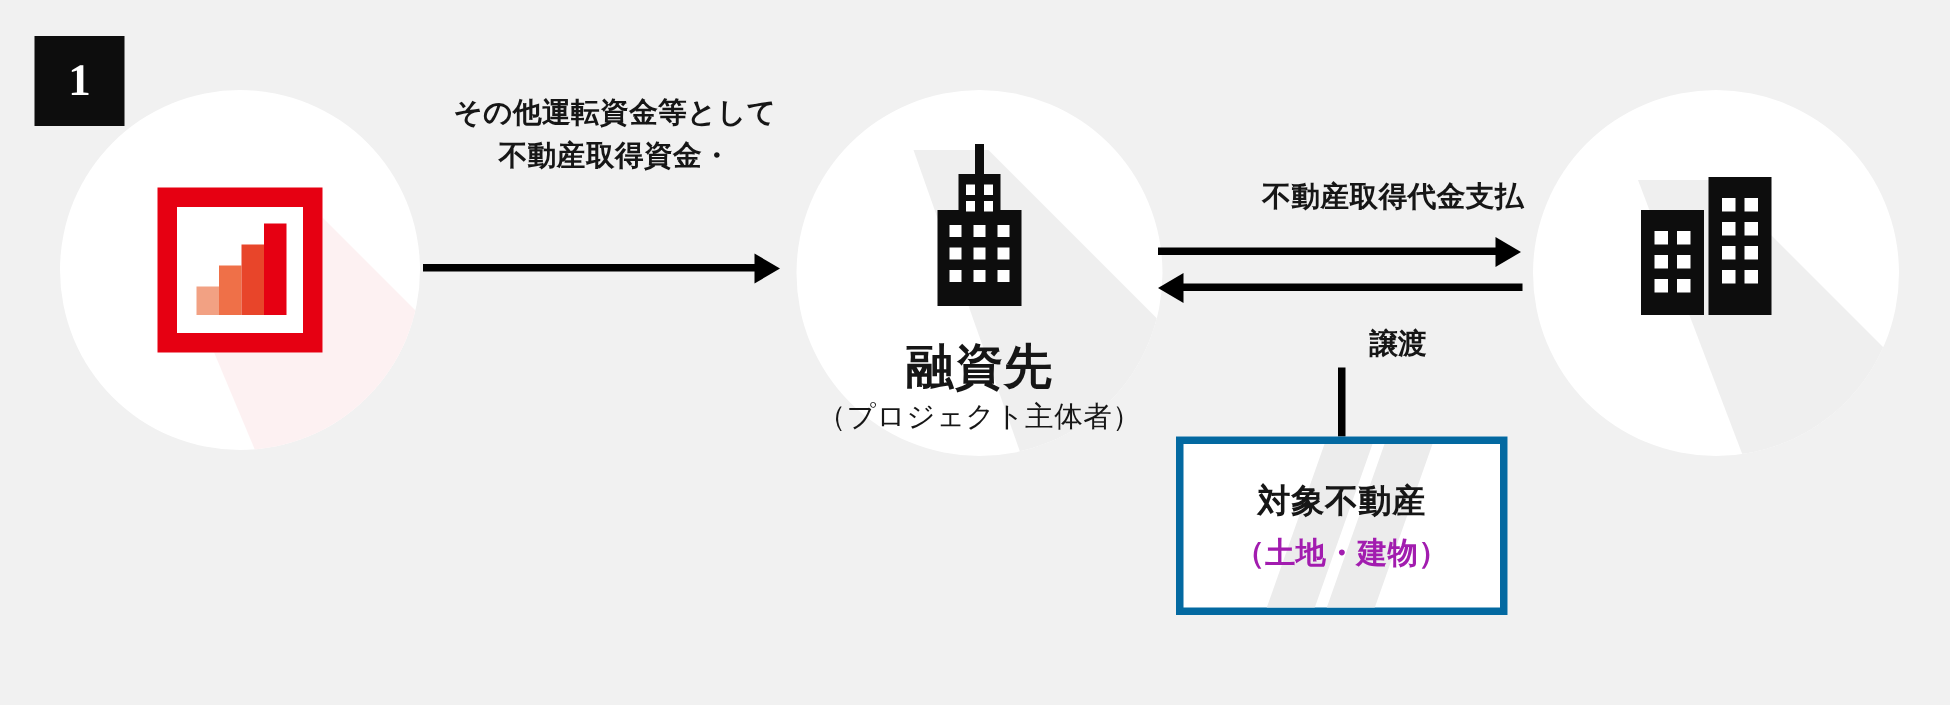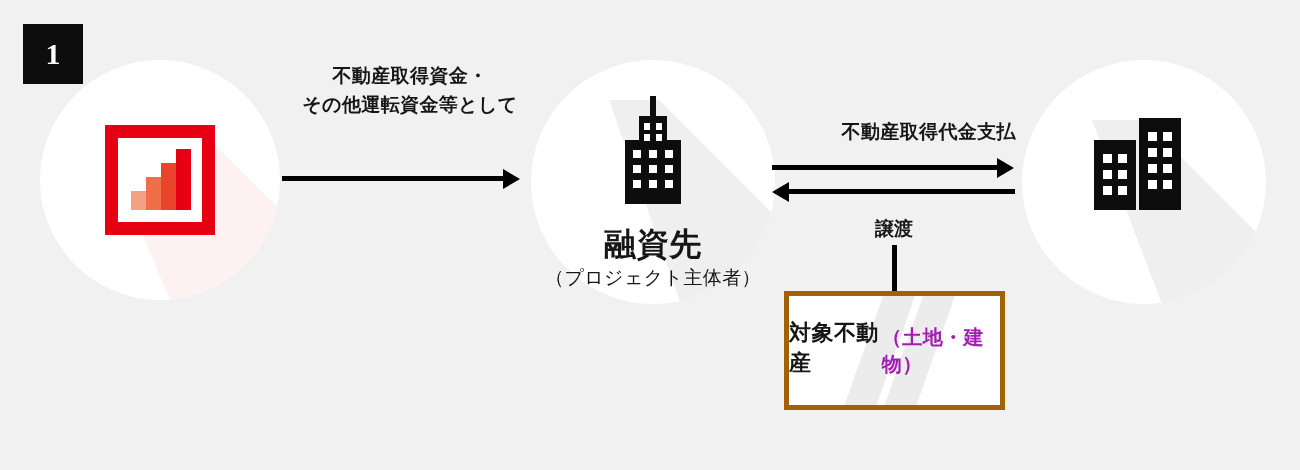--- a/index.html
+++ b/index.html
@@ -70,23 +70,23 @@
     white-space:nowrap;
   }
 
   
   .connector{ position:absolute; background:#000; width:5px; }
   .connector-label{
     position:absolute; text-align:center; color:#161616;
     font-weight:700; font-size:19px; white-space:nowrap;
   }
   .asset-box{
-    position:absolute; background:#ffffff; border:5px solid #a16207;
+    position:absolute; background:#ffffff; border:5px solid #0369a1;
     box-sizing:border-box; overflow:hidden;
-    display:flex; align-items:center; justify-content:center;
+    display:flex; flex-direction:column; align-items:center; justify-content:center;
   }
   .asset-watermark{ position:absolute; pointer-events:none; }
   .asset-line1{
     position:relative; font-weight:700; font-size:22px; color:#161616;
     letter-spacing:.02em; margin-bottom:6px;
   }
   .asset-line2{
     position:relative; font-weight:700; font-size:20px; color:#a21caf;
     letter-spacing:.02em;
   }
@@ -111,22 +111,22 @@
       <div class="bars">
         <div class="bar" style="height:19px; background:#f2a183;"></div>
         <div class="bar" style="height:33px; background:#ef7048;"></div>
         <div class="bar" style="height:47px; background:#e8452a;"></div>
         <div class="bar" style="height:61px; background:#e60012;"></div>
       </div>
     </div>
   </div>
 
   <div class="arrow-label" style="left:280px; top:62px; width:260px;">
+    <div>その他運転資金等として</div>
     <div>不動産取得資金・</div>
-    <div>その他運転資金等として</div>
   </div>
   <div class="arrow-line" style="left:282px; top:176px; width:223px;"></div>
   <div class="arrow-head right" style="left:503px; top:169px;"></div>
 
   <div class="node" style="left:531px; top:60px; width:244px; height:244px;">
     <div class="circle" style="width:244px; height:244px;">
       <svg class="longshadow" width="244" height="244" viewBox="0 0 244 244">
         <path d="M78 40 L128 40 L244 156 L244 244 L150 244 Z" fill="#ededed" opacity="0.9"></path>
       </svg>
     </div>
@@ -180,21 +180,21 @@
       <rect x="69" y="14" width="9" height="9" fill="#fff"></rect>
       <rect x="54" y="30" width="9" height="9" fill="#fff"></rect>
       <rect x="69" y="30" width="9" height="9" fill="#fff"></rect>
       <rect x="54" y="46" width="9" height="9" fill="#fff"></rect>
       <rect x="69" y="46" width="9" height="9" fill="#fff"></rect>
       <rect x="54" y="62" width="9" height="9" fill="#fff"></rect>
       <rect x="69" y="62" width="9" height="9" fill="#fff"></rect>
     </svg>
   </div>
 
-  <div class="connector-label" style="left:794px; top:216px; width:200px;">譲渡</div>
+  <div class="connector-label" style="left:832px; top:216px; width:200px;">譲渡</div>
   <div class="connector" style="left:892px; top:245px; height:48px;"></div>
 
   <div class="asset-box" style="left:784px; top:291px; width:221px; height:119px;">
     <svg class="asset-watermark" width="221" height="119" viewBox="0 0 221 119" style="left:0; top:0;">
       <g fill="#ececec">
         <polygon points="94,0 126,0 84,119 52,119"></polygon>
         <polygon points="134,0 166,0 124,119 92,119"></polygon>
       </g>
     </svg>
     <div class="asset-line1">対象不動産</div>

